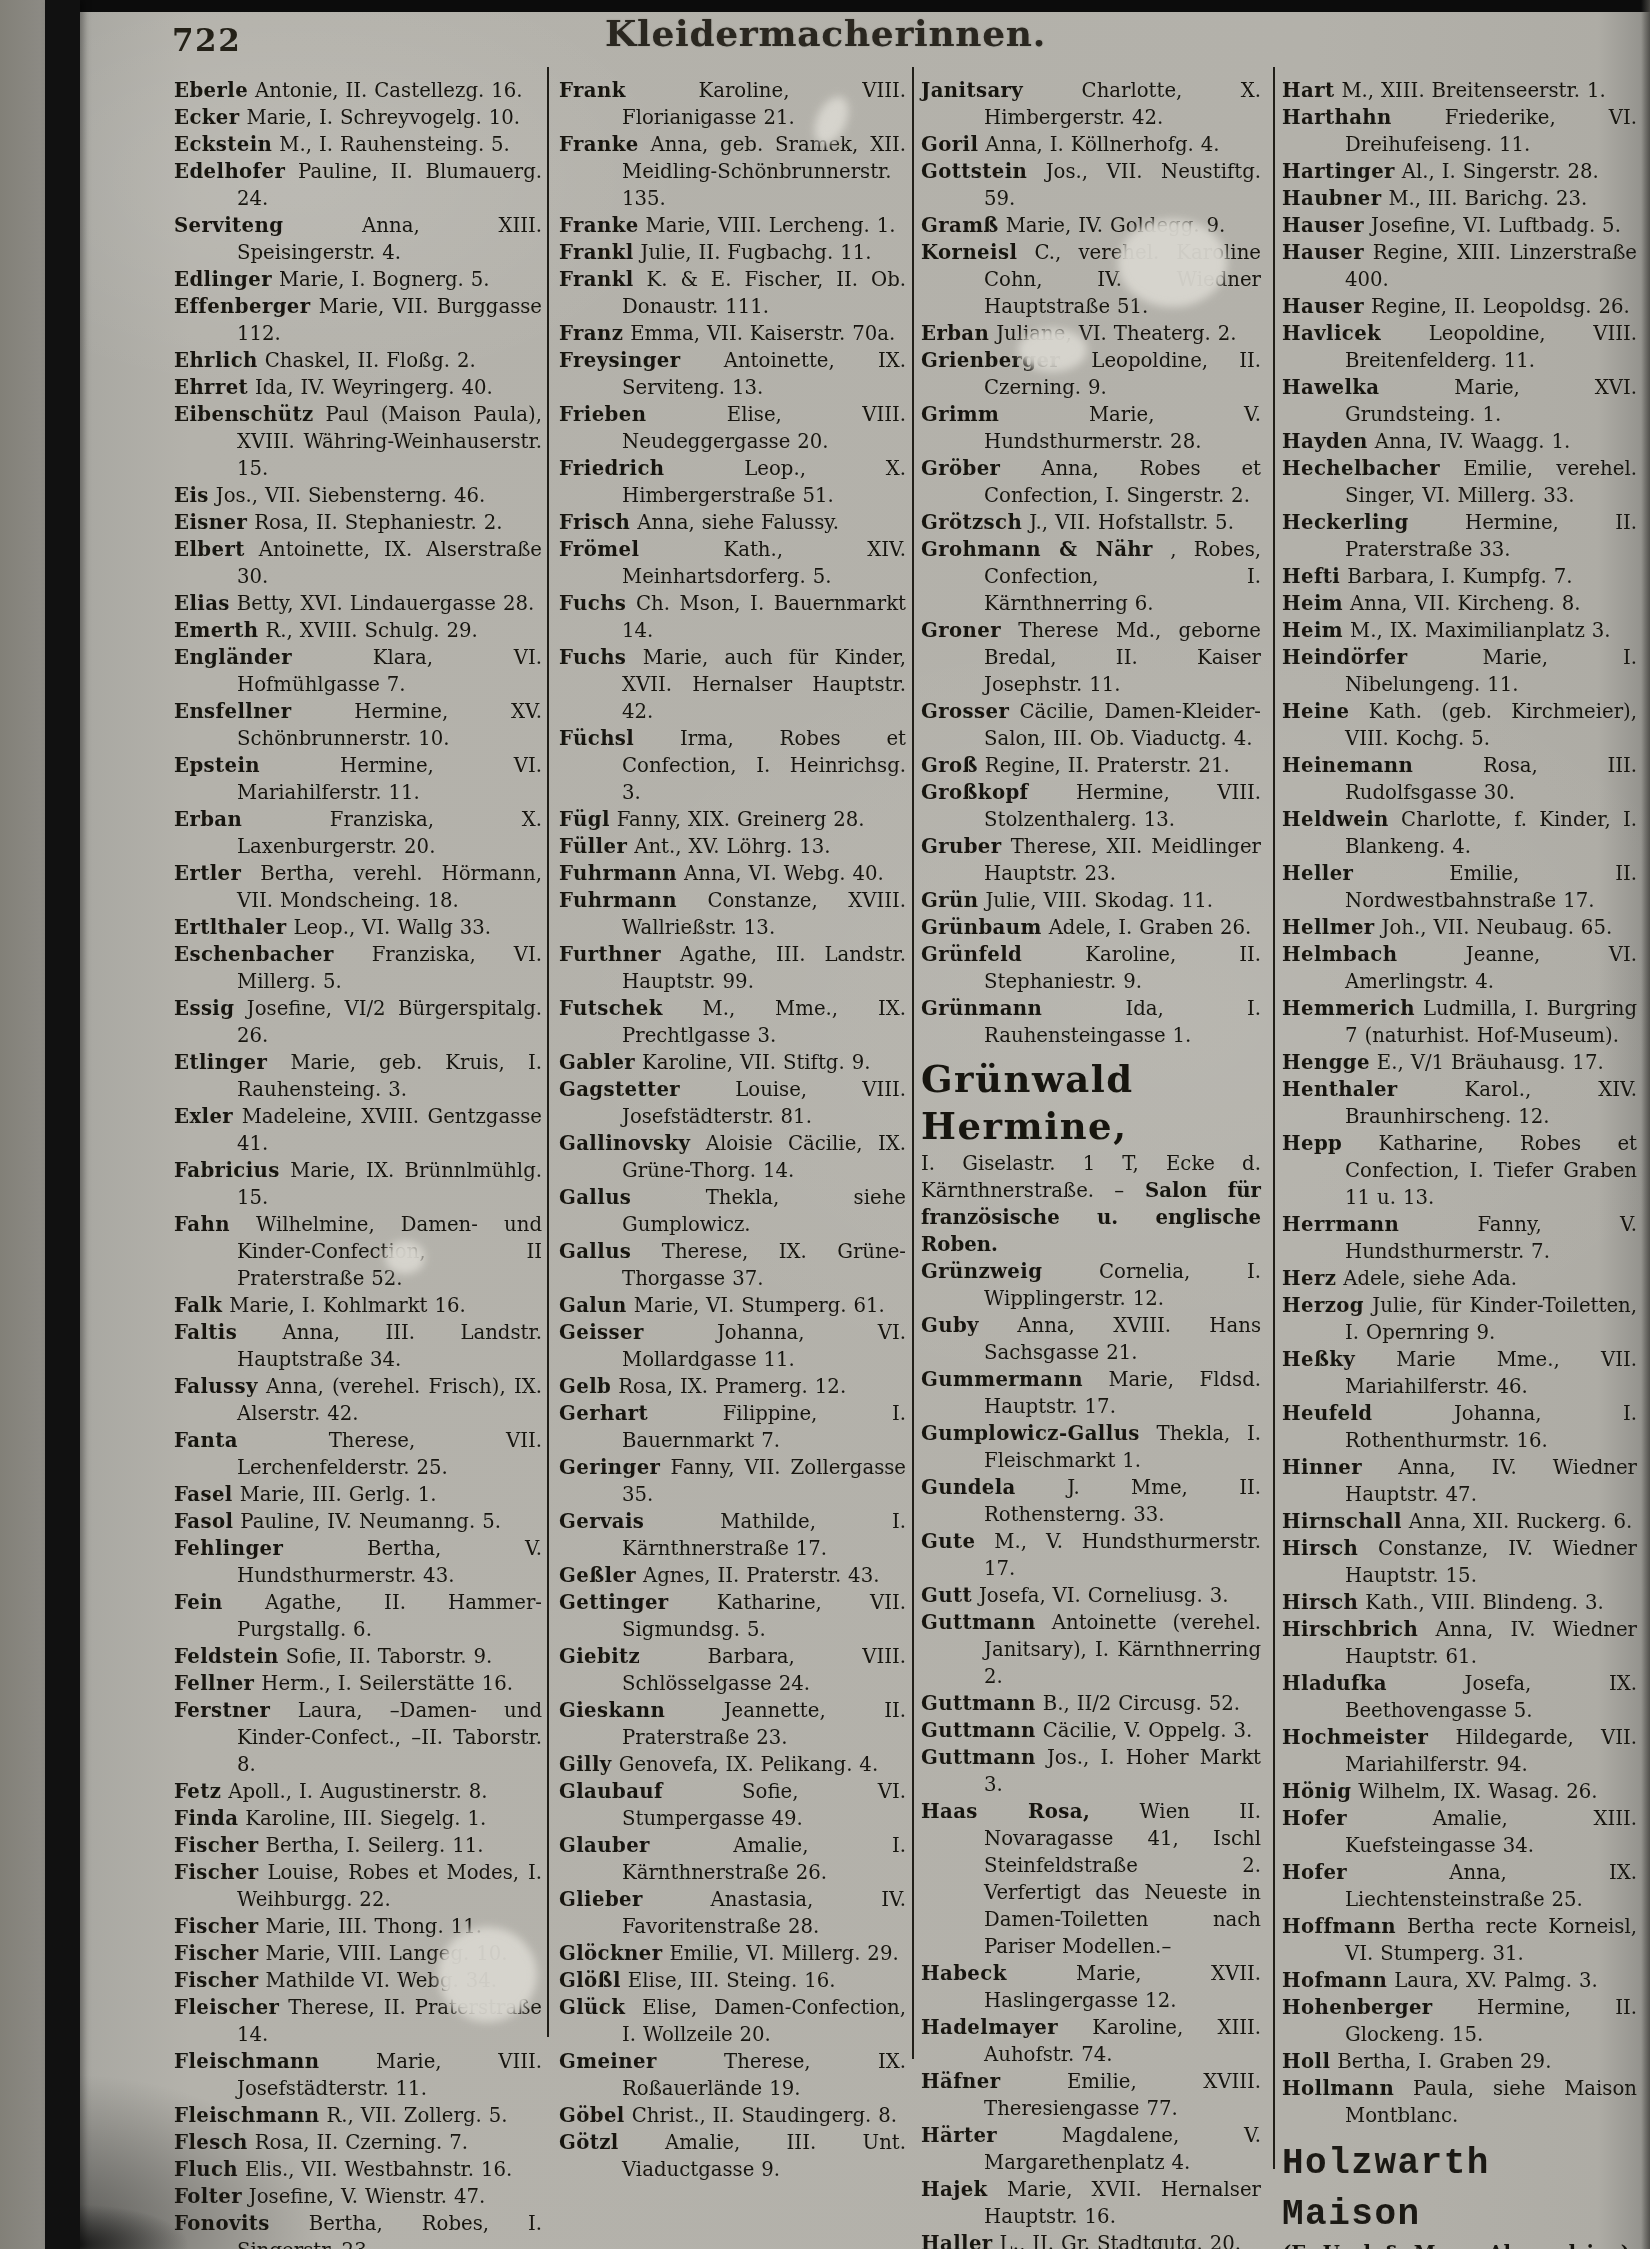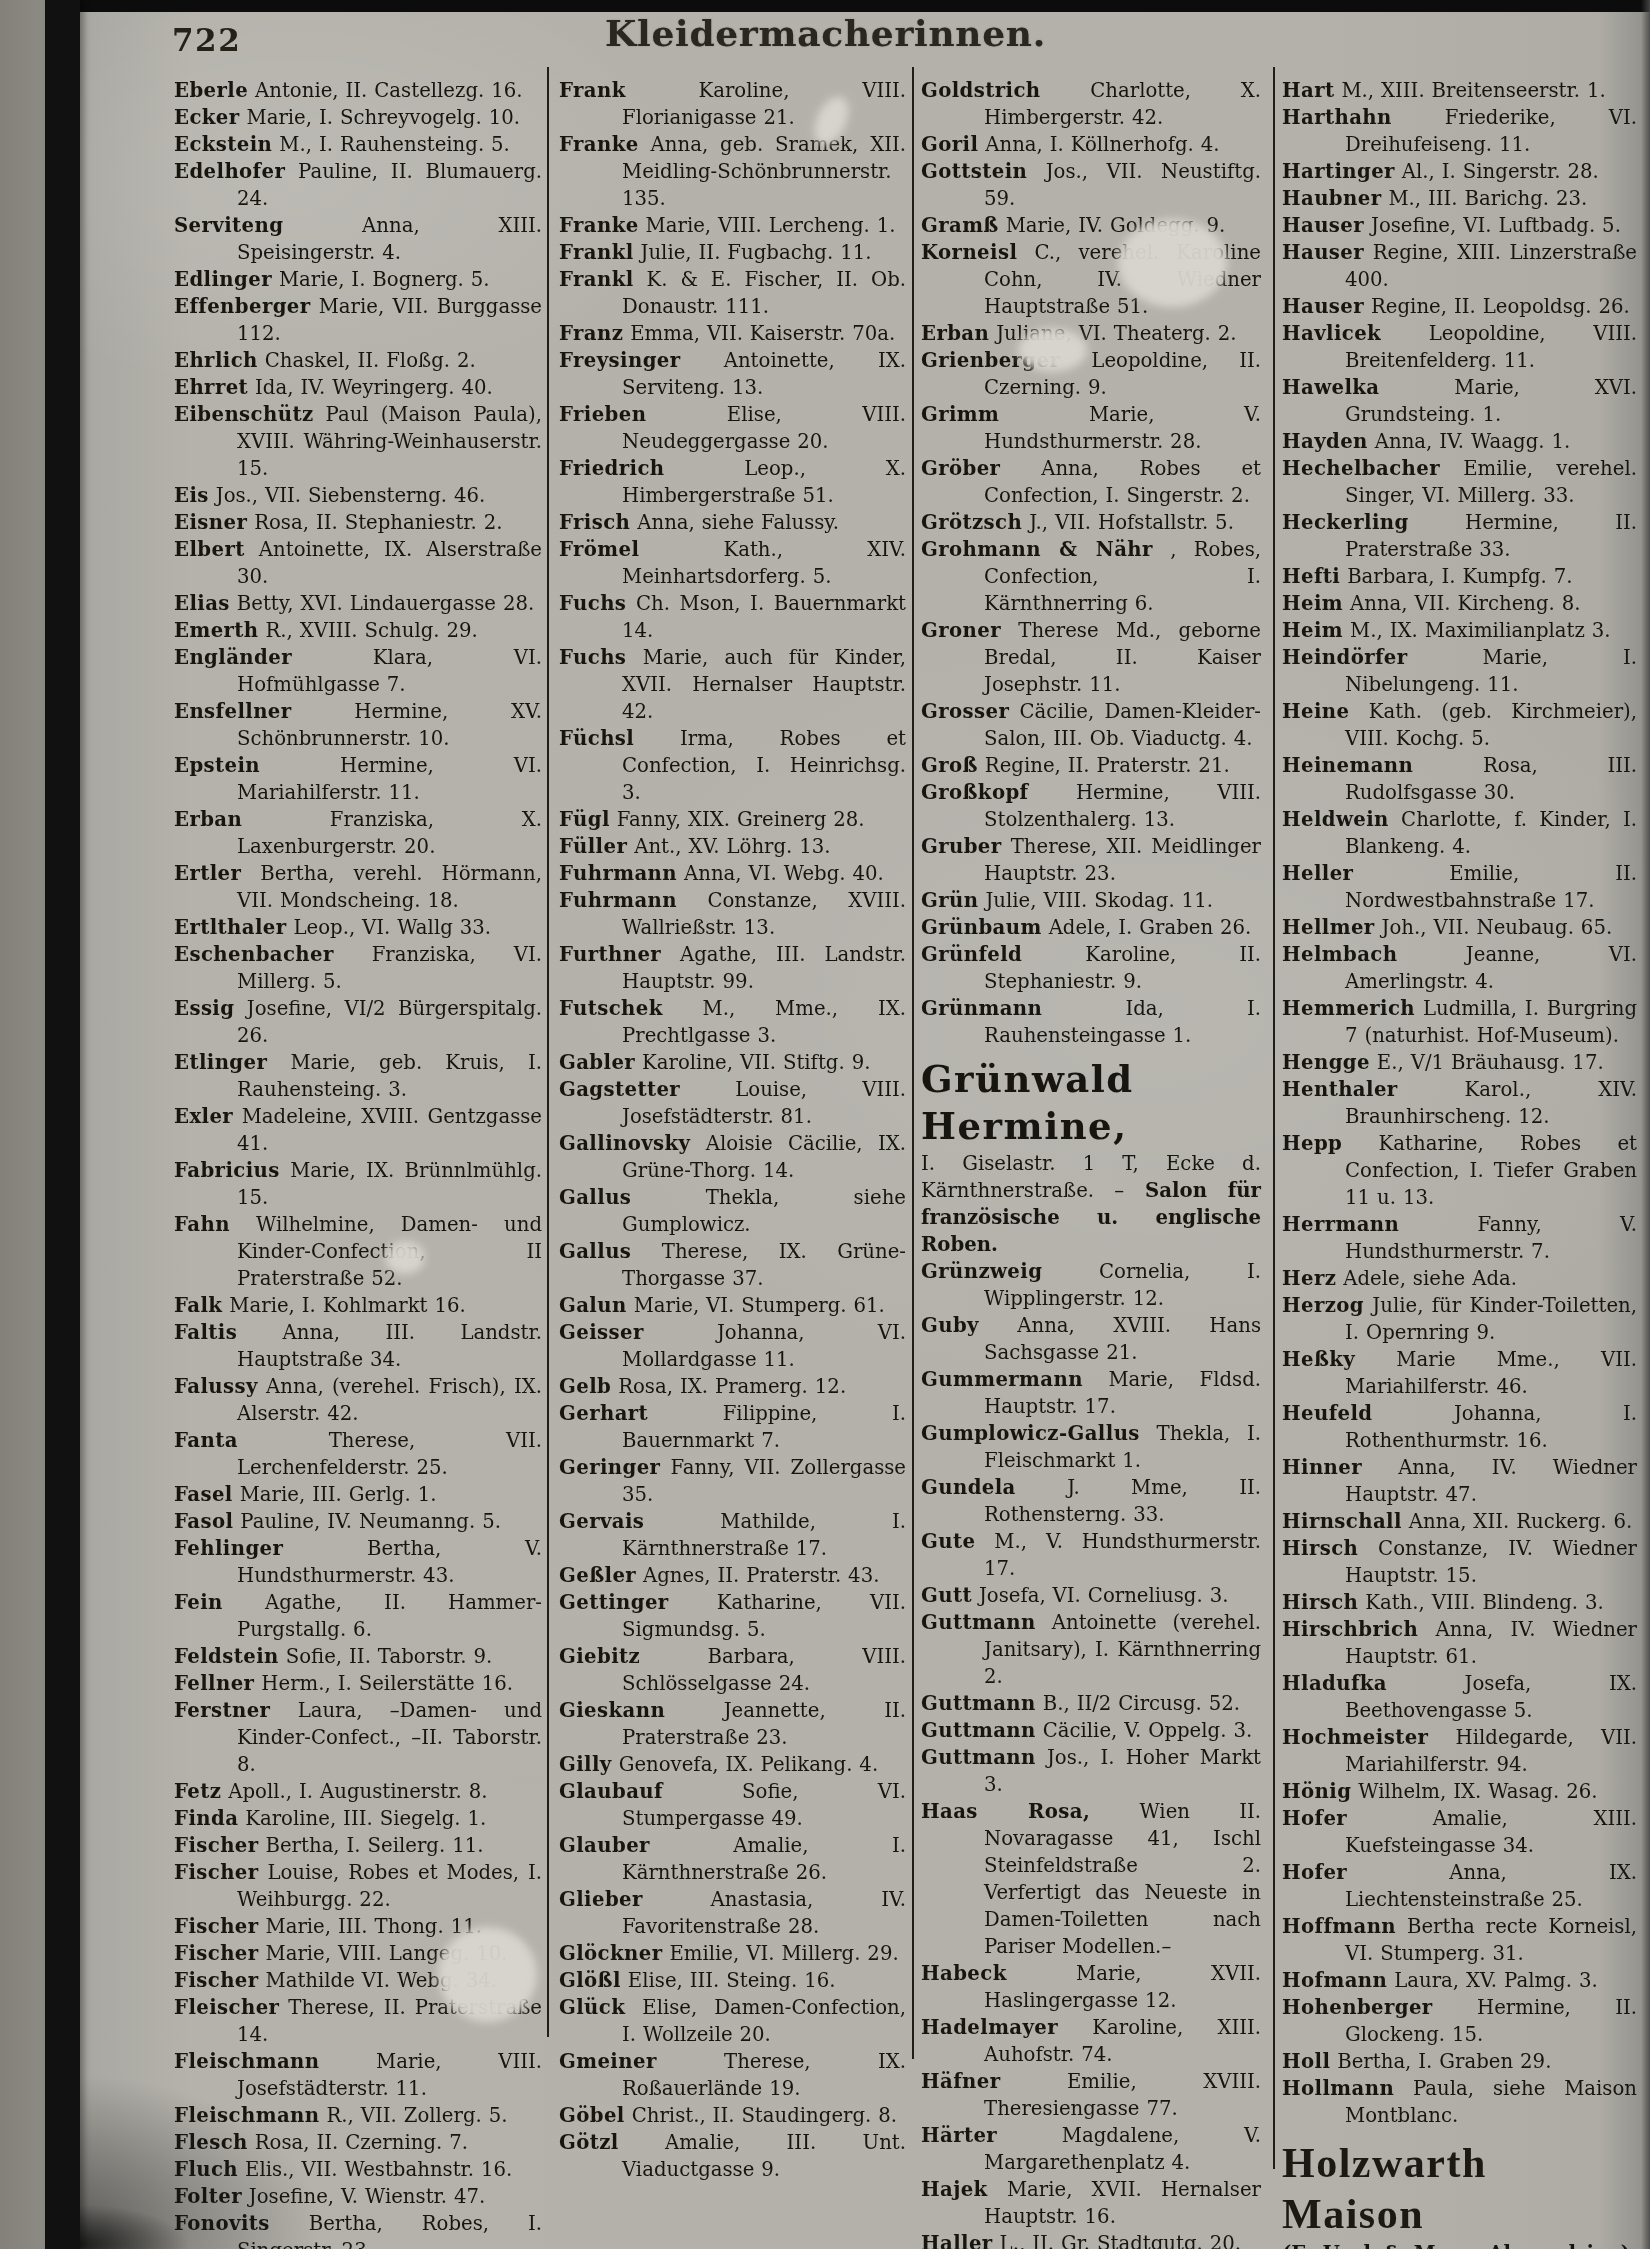--- a/index.html
+++ b/index.html
@@ -43,22 +43,22 @@
     font-size:19.7px;line-height:27px;text-align:justify;
     word-spacing:0.7px;
   }
   .entry .n{font-weight:bold;letter-spacing:0.4px;}
   .bseg{font-weight:bold;}
 
   .entry.f1{padding-left:0;text-indent:0;margin-top:7.3px;}
   .entry.f1 .n{display:block;font-size:37px;line-height:47px;text-align:justify;letter-spacing:1.5px;}
   .entry.f2{padding-left:0;text-indent:0;margin-top:8.8px;font-weight:bold;}
   .entry.f2 .n{
-    display:block;font-family:Liberation Serif, serif;
-    font-size:42px;line-height:51px;letter-spacing:1.5px;color:#1b1914;
+    display:block;font-family:Liberation Mono, monospace;
+    font-size:36px;line-height:51px;letter-spacing:1.5px;color:#1b1914;
   }
 
   .divider{position:absolute;width:2.2px;background:#201e18;}
   .div-1{left:547px;top:67px;height:1970px;}
   .div-2{left:912px;top:67px;height:1992px;}
   .div-3{left:1273px;top:67px;height:2102px;}
 
   .blob{position:absolute;background:#d8d6cf;border-radius:50%;filter:blur(4.4px);opacity:.95;}
   .blob-1{left:1118px;top:219px;width:109px;height:88px;}
   .blob-2{left:1018px;top:328px;width:69px;height:44px;}
@@ -171,21 +171,21 @@
       <p class="entry"><span class="n">Glauber</span> Amalie, I. Kärnthnerstraße 26.</p>
       <p class="entry"><span class="n">Glieber</span> Anastasia, IV. Favoritenstraße 28.</p>
       <p class="entry"><span class="n">Glöckner</span> Emilie, VI. Millerg. 29.</p>
       <p class="entry"><span class="n">Glößl</span> Elise, III. Steing. 16.</p>
       <p class="entry"><span class="n">Glück</span> Elise, Damen-Confection, I. Wollzeile 20.</p>
       <p class="entry"><span class="n">Gmeiner</span> Therese, IX. Roßauerlände 19.</p>
       <p class="entry"><span class="n">Göbel</span> Christ., II. Staudingerg. 8.</p>
       <p class="entry"><span class="n">Götzl</span> Amalie, III. Unt. Viaductgasse 9.</p>
     </div>
   <div class="col col-3">
-      <p class="entry"><span class="n">Goldstrich</span> Charlotte, X. Himbergerstr. 42.</p>
+      <p class="entry"><span class="n">Janitsary</span> Charlotte, X. Himbergerstr. 42.</p>
       <p class="entry"><span class="n">Goril</span> Anna, I. Köllnerhofg. 4.</p>
       <p class="entry"><span class="n">Gottstein</span> Jos., VII. Neustiftg. 59.</p>
       <p class="entry"><span class="n">Gramß</span> Marie, IV. Goldegg. 9.</p>
       <p class="entry"><span class="n">Korneisl</span> C., verehel. Karoline Cohn, IV. Wiedner Hauptstraße 51.</p>
       <p class="entry"><span class="n">Erban</span> Juliane, VI. Theaterg. 2.</p>
       <p class="entry"><span class="n">Grienberger</span> Leopoldine, II. Czerning. 9.</p>
       <p class="entry"><span class="n">Grimm</span> Marie, V. Hundsthurmerstr. 28.</p>
       <p class="entry"><span class="n">Gröber</span> Anna, Robes et Confection, I. Singerstr. 2.</p>
       <p class="entry"><span class="n">Grötzsch</span> J., VII. Hofstallstr. 5.</p>
       <p class="entry"><span class="n">Grohmann &amp; Nähr</span> , Robes, Confection, I. Kärnthnerring 6.</p>

